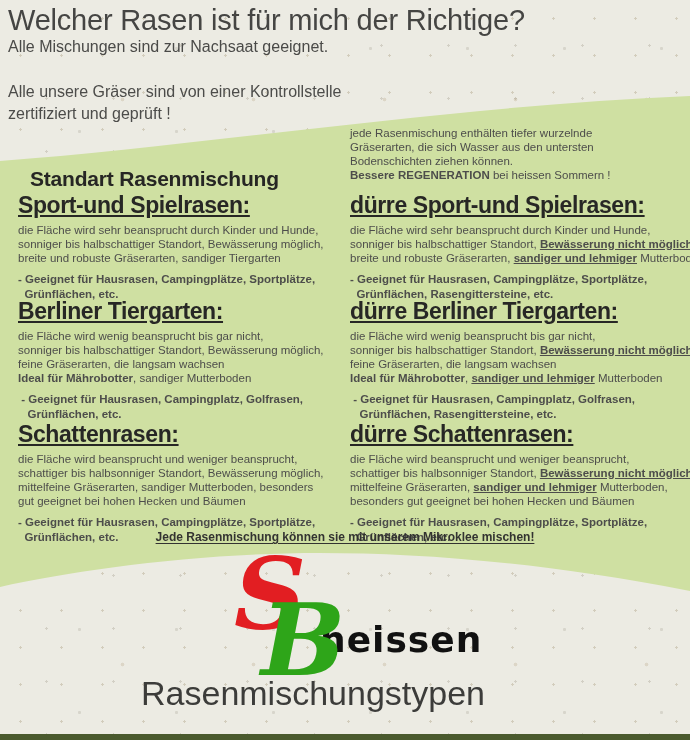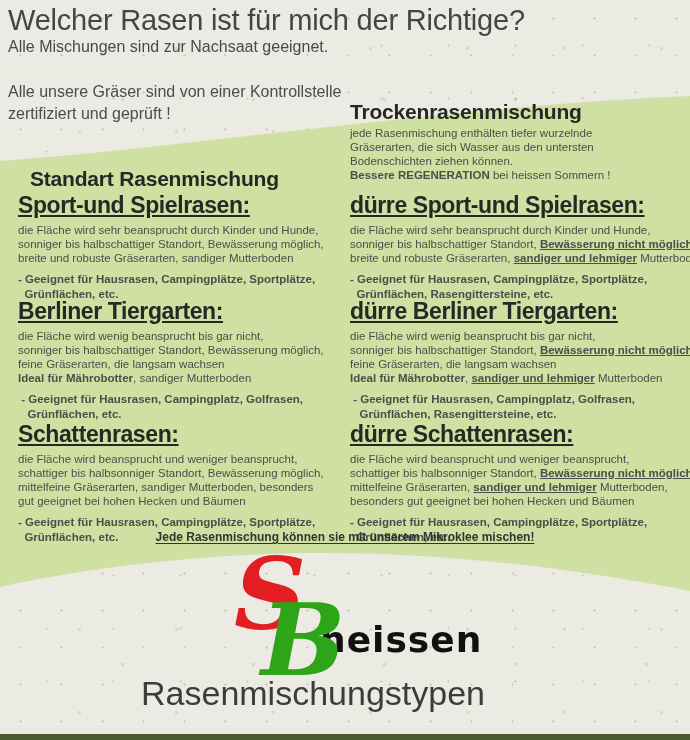--- a/index.html
+++ b/index.html
@@ -72,26 +72,25 @@
     <path fill="currentColor" d="M0,161 C200,146 450,106 690,96 L690,591 C540,562 420,553 320,553 C200,553 75,570 0,587 Z" style="color: rgb(207, 224, 162);"></path>
   </svg>
 
   <div class="layer main-title">Welcher Rasen ist für mich der Richtige?</div>
   <div class="layer sub-title">Alle Mischungen sind zur Nachsaat geeignet.</div>
   <div class="layer col-header left-header">Standart Rasenmischung</div>
 
   <div class="layer cert">Alle unsere Gräser sind von einer Kontrollstelle
 zertifiziert und geprüft !</div>
 
-  <div class="layer col-header right-header">Trockenrasenmischung</div>
   <div class="layer rich right-desc"><span>jede Rasenmischung enthälten tiefer wurzelnde</span><br><span>Gräserarten, die sich Wasser aus den untersten</span><br><span>Bodenschichten ziehen können.</span><br><span class="b">Bessere REGENERATION</span><span> bei heissen Sommern !</span></div>
 
   <div class="layer section colL row1">
     <h3>Sport-und Spielrasen:</h3>
-    <p class="rich"><span>die Fläche wird sehr beansprucht durch Kinder und Hunde,</span><br><span>sonniger bis halbschattiger Standort, Bewässerung möglich,</span><br><span>breite und robuste Gräserarten, sandiger Mutterboden</span></p>
+    <p class="rich"><span>die Fläche wird sehr beansprucht durch Kinder und Hunde,</span><br><span>sonniger bis halbschattiger Standort, Bewässerung möglich,</span><br><span>breite und robuste Gräserarten, sandiger Tiergarten</span></p>
     <p class="rich suit"><span class="b">- Geeignet für Hausrasen, Campingplätze, Sportplätze,</span><br><span class="b">  Grünflächen, etc.</span></p>
   </div>
   <div class="layer section colL row2">
     <h3>Berliner Tiergarten:</h3>
     <p class="rich"><span>die Fläche wird wenig beansprucht bis gar nicht,</span><br><span>sonniger bis halbschattiger Standort, Bewässerung möglich,</span><br><span>feine Gräserarten, die langsam wachsen</span><br><span class="b">Ideal für Mährobotter</span><span>, sandiger Mutterboden</span></p>
     <p class="rich suit"><span class="b"> - Geeignet für Hausrasen, Campingplatz, Golfrasen,</span><br><span class="b">   Grünflächen, etc.</span></p>
   </div>
   <div class="layer section colL row3">
     <h3>Schattenrasen:</h3>
     <p class="rich"><span>die Fläche wird beansprucht und weniger beansprucht,</span><br><span>schattiger bis halbsonniger Standort, Bewässerung möglich,</span><br><span>mittelfeine Gräserarten, sandiger Mutterboden, besonders</span><br><span>gut geeignet bei hohen Hecken und Bäumen</span></p>

